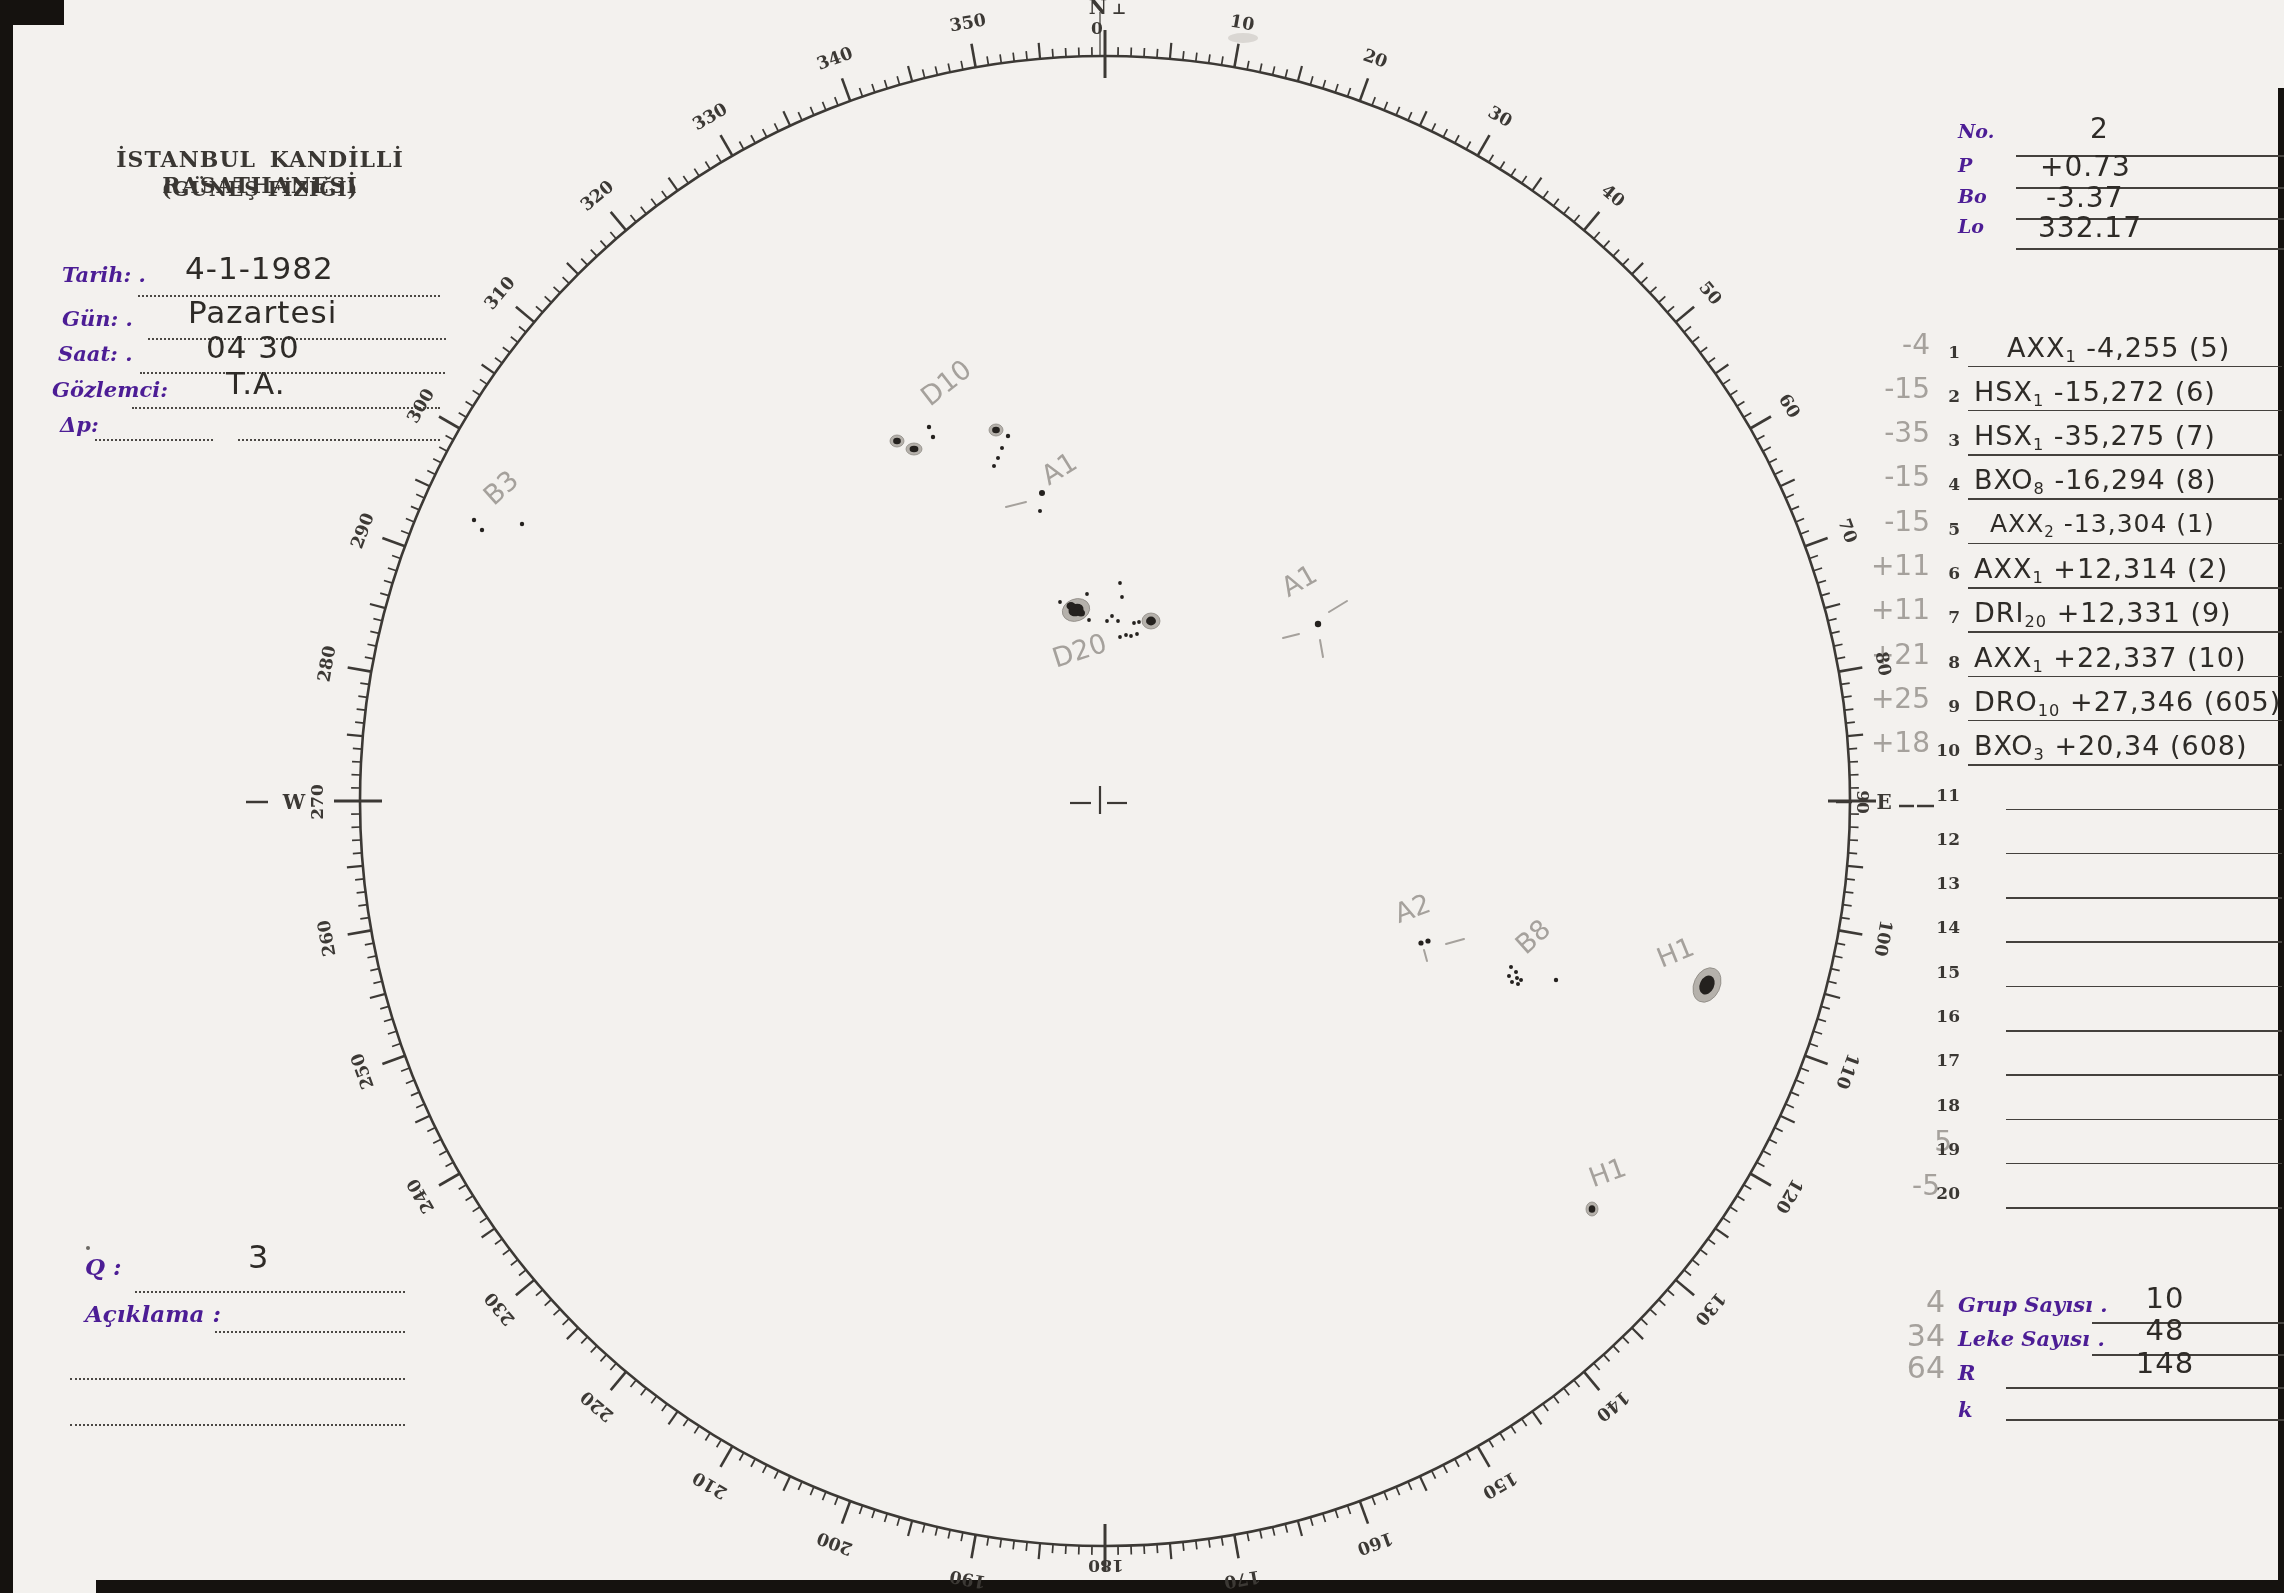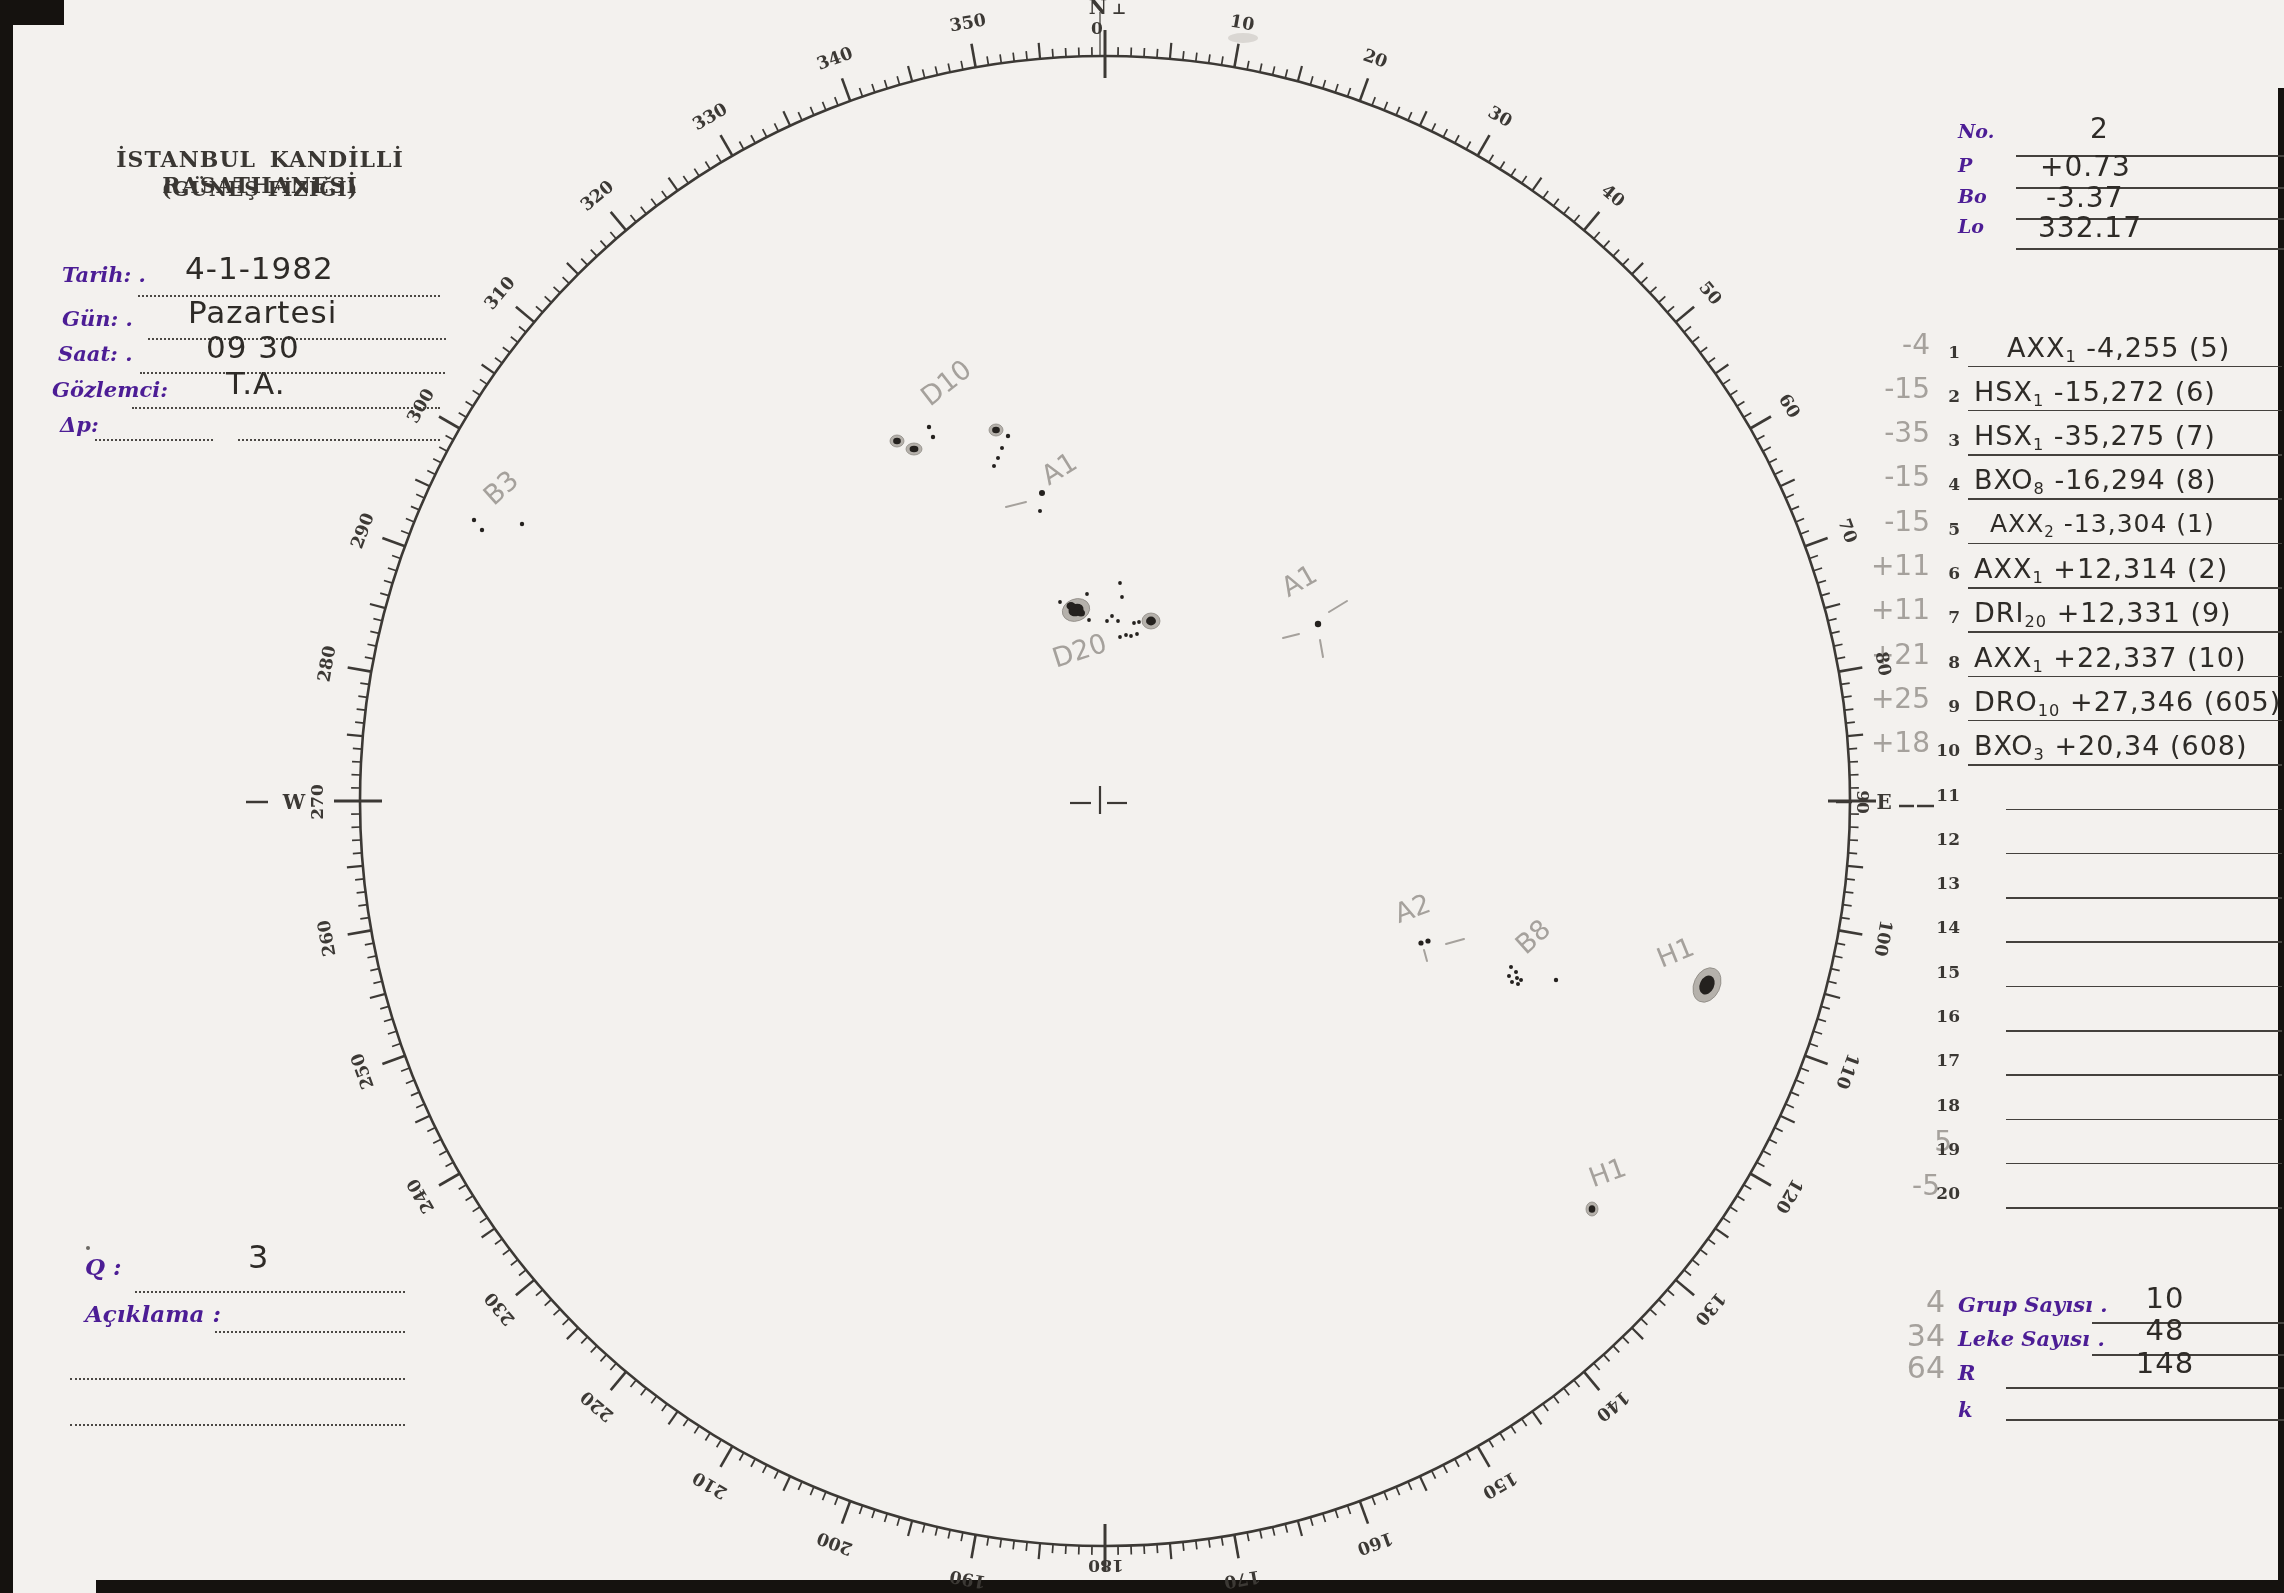--- a/index.html
+++ b/index.html
@@ -32,21 +32,21 @@
   <div class="abs printed" style="left:40px;top:177px;width:440px;text-align:center;font-size:20px;letter-spacing:1px;">(GÜNEŞ FİZİĞİ)</div>
 
   <div id="form-rows">
       <div class="abs printed-it" style="position:absolute;left:62px;top:262px;font-size:21px;">Tarih: .</div>
       <div class="abs hand" style="position:absolute;left:185px;top:250px;font-size:31px;">4-1-1982</div>
       <div class="abs dotted" style="position:absolute;left:138px;top:295px;width:302px;"></div>
       <div class="abs printed-it" style="position:absolute;left:62px;top:306px;font-size:21px;">Gün: .</div>
       <div class="abs hand" style="position:absolute;left:188px;top:294px;font-size:31px;">Pazartesi</div>
       <div class="abs dotted" style="position:absolute;left:148px;top:338px;width:298px;"></div>
       <div class="abs printed-it" style="position:absolute;left:58px;top:341px;font-size:21px;">Saat: .</div>
-      <div class="abs hand" style="position:absolute;left:206px;top:329px;font-size:31px;">09 30</div>
+      <div class="abs hand" style="position:absolute;left:206px;top:329px;font-size:31px;">04 30</div>
       <div class="abs dotted" style="position:absolute;left:140px;top:372px;width:305px;"></div>
       <div class="abs printed-it" style="position:absolute;left:52px;top:377px;font-size:21px;">Gözlemci:</div>
       <div class="abs hand" style="position:absolute;left:226px;top:365px;font-size:31px;">T.A.</div>
       <div class="abs dotted" style="position:absolute;left:132px;top:407px;width:308px;"></div>
       <div class="abs printed-it" style="position:absolute;left:60px;top:412px;font-size:21px;">Δp:</div>
       <div class="abs dotted" style="position:absolute;left:95px;top:439px;width:118px;"></div>
       <div class="abs dotted" style="position:absolute;left:238px;top:439px;width:202px;"></div>
     </div>
 
   <div id="eph-rows">

